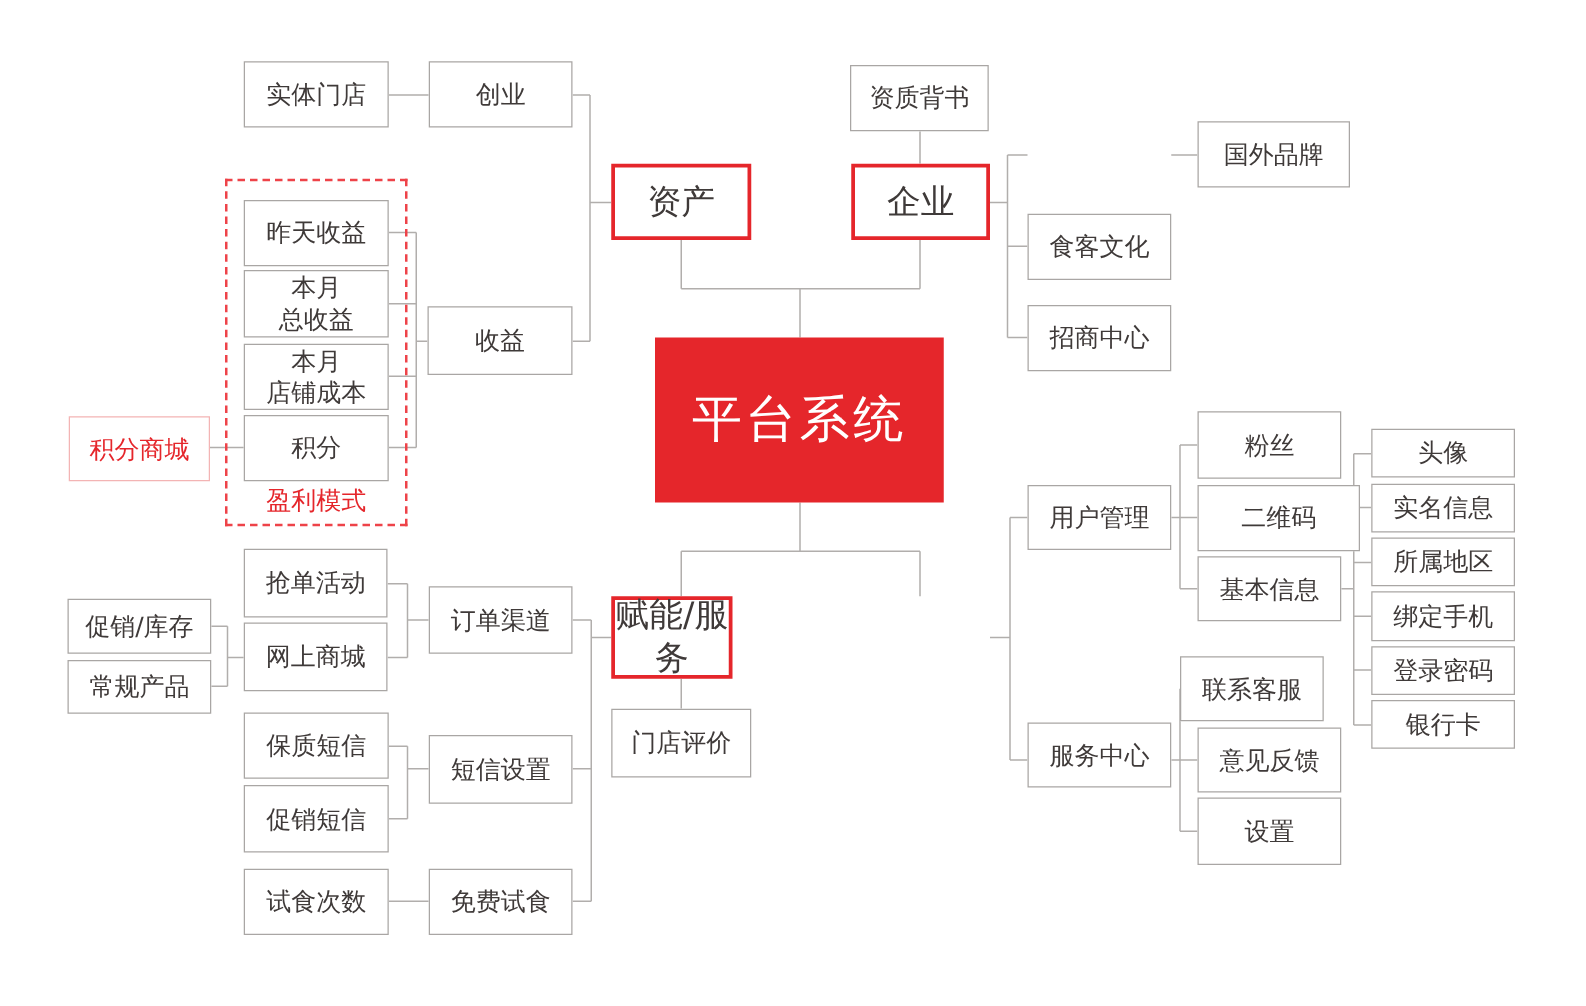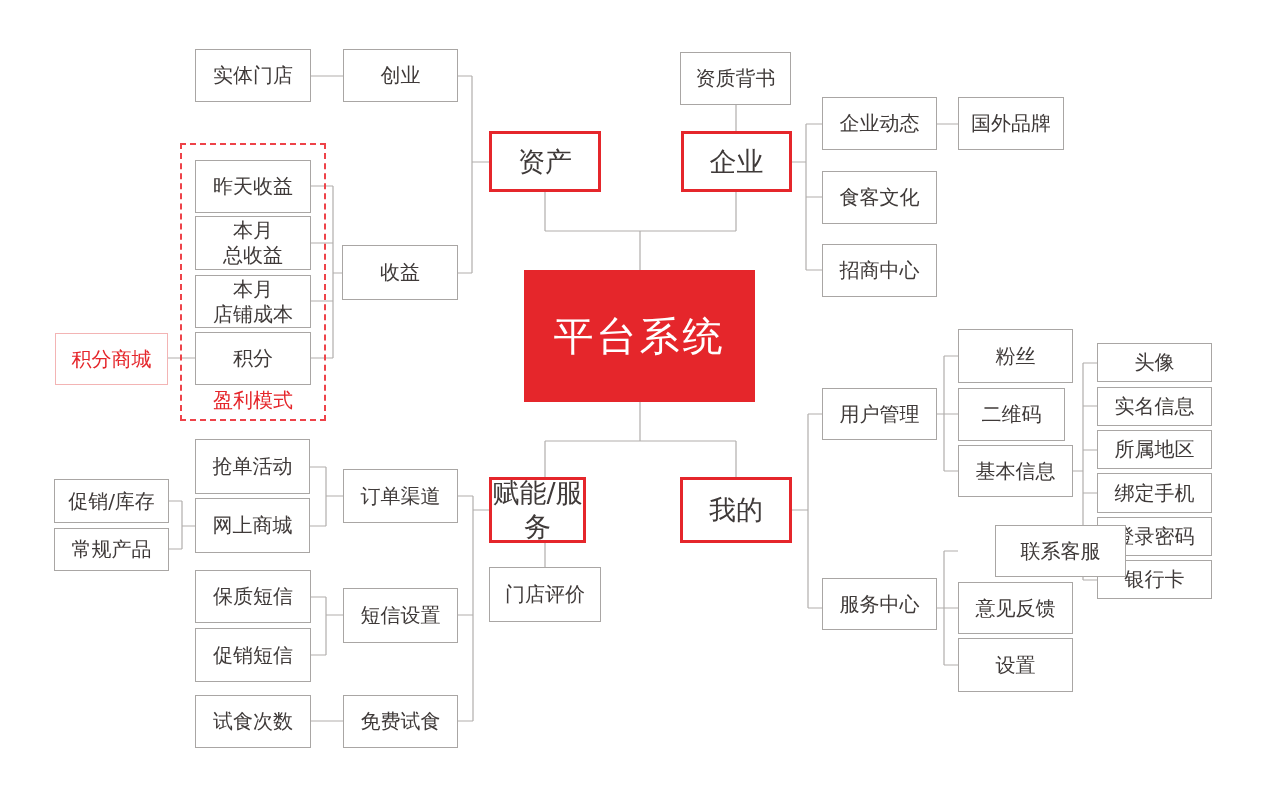--- a/index.html
+++ b/index.html
@@ -56,47 +56,45 @@
   <div class="node box" style="left:195px;top:216px;width:116px;height:54px">本月
 总收益</div>
   <div class="node box" style="left:195px;top:275px;width:116px;height:53px">本月
 店铺成本</div>
   <div class="node box" style="left:195px;top:332px;width:116px;height:53px">积分</div>
   <div class="node pink-box" style="left:55px;top:333px;width:113px;height:52px">积分商城</div>
   <div class="node box" style="left:342px;top:245px;width:116px;height:55px">收益</div>
 
   <div class="node box" style="left:680px;top:52px;width:111px;height:53px">资质背书</div>
   <div class="node red-main" style="left:681px;top:131px;width:111px;height:61px">企业</div>
-  <div class="node box" style="left:822px;top:97px;width:115px;height:53px">企业动态</div>
-  <div class="node box" style="left:958px;top:97px;width:106px;height:53px">国外品牌</div>
+  <div class="node box" style="left:958px;top:97px;width:122px;height:53px">国外品牌</div>
   <div class="node box" style="left:822px;top:171px;width:115px;height:53px">食客文化</div>
   <div class="node box" style="left:822px;top:244px;width:115px;height:53px">招商中心</div>
 
   <div class="node red-main" style="left:489px;top:477px;width:97px;height:66px">赋能/服务</div>
   <div class="node box" style="left:195px;top:439px;width:115px;height:55px">抢单活动</div>
   <div class="node box" style="left:195px;top:498px;width:115px;height:55px">网上商城</div>
   <div class="node box" style="left:54px;top:479px;width:115px;height:44px">促销/库存</div>
   <div class="node box" style="left:343px;top:469px;width:115px;height:54px">订单渠道</div>
   <div class="node box" style="left:54px;top:528px;width:115px;height:43px">常规产品</div>
   <div class="node box" style="left:195px;top:570px;width:116px;height:53px">保质短信</div>
   <div class="node box" style="left:195px;top:628px;width:116px;height:54px">促销短信</div>
   <div class="node box" style="left:343px;top:588px;width:115px;height:55px">短信设置</div>
   <div class="node box" style="left:195px;top:695px;width:116px;height:53px">试食次数</div>
   <div class="node box" style="left:343px;top:695px;width:115px;height:53px">免费试食</div>
   <div class="node box" style="left:489px;top:567px;width:112px;height:55px">门店评价</div>
 
-  <div class="node red-main" style="left:680px;top:477px;width:112px;height:66px">我的</div>
   <div class="node box" style="left:822px;top:388px;width:115px;height:52px">用户管理</div>
   <div class="node box" style="left:958px;top:329px;width:115px;height:54px">粉丝</div>
-  <div class="node box" style="left:958px;top:388px;width:107px;height:53px">二维码</div>
+  <div class="node box" style="left:958px;top:388px;width:130px;height:53px">二维码</div>
   <div class="node box" style="left:958px;top:445px;width:115px;height:52px">基本信息</div>
   <div class="node box" style="left:1097px;top:343px;width:115px;height:39px">头像</div>
   <div class="node box" style="left:1097px;top:387px;width:115px;height:39px">实名信息</div>
   <div class="node box" style="left:1097px;top:430px;width:115px;height:39px">所属地区</div>
   <div class="node box" style="left:1097px;top:473px;width:115px;height:40px">绑定手机</div>
   <div class="node box" style="left:1097px;top:517px;width:115px;height:39px">登录密码</div>
   <div class="node box" style="left:1097px;top:560px;width:115px;height:39px">银行卡</div>
   <div class="node box" style="left:822px;top:578px;width:115px;height:52px">服务中心</div>
-  <div class="node box" style="left:995px;top:525px;width:131px;height:52px">联系客服</div>
+  <div class="node box" style="left:944px;top:525px;width:115px;height:52px">联系客服</div>
   <div class="node box" style="left:958px;top:582px;width:115px;height:52px">意见反馈</div>
   <div class="node box" style="left:958px;top:638px;width:115px;height:54px">设置</div>
 
 </div>
 
 </body></html>

